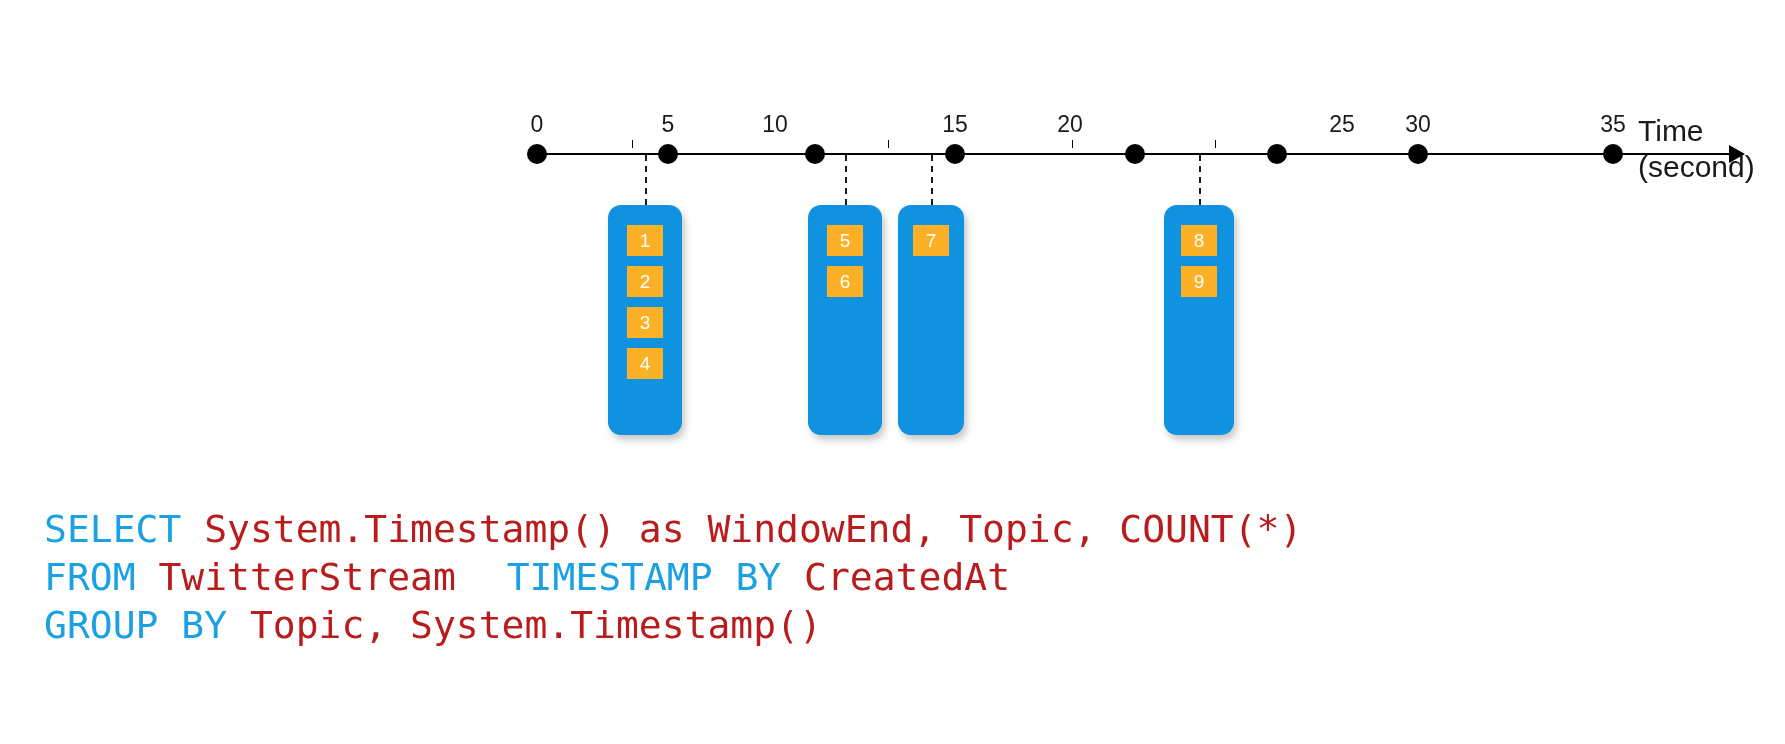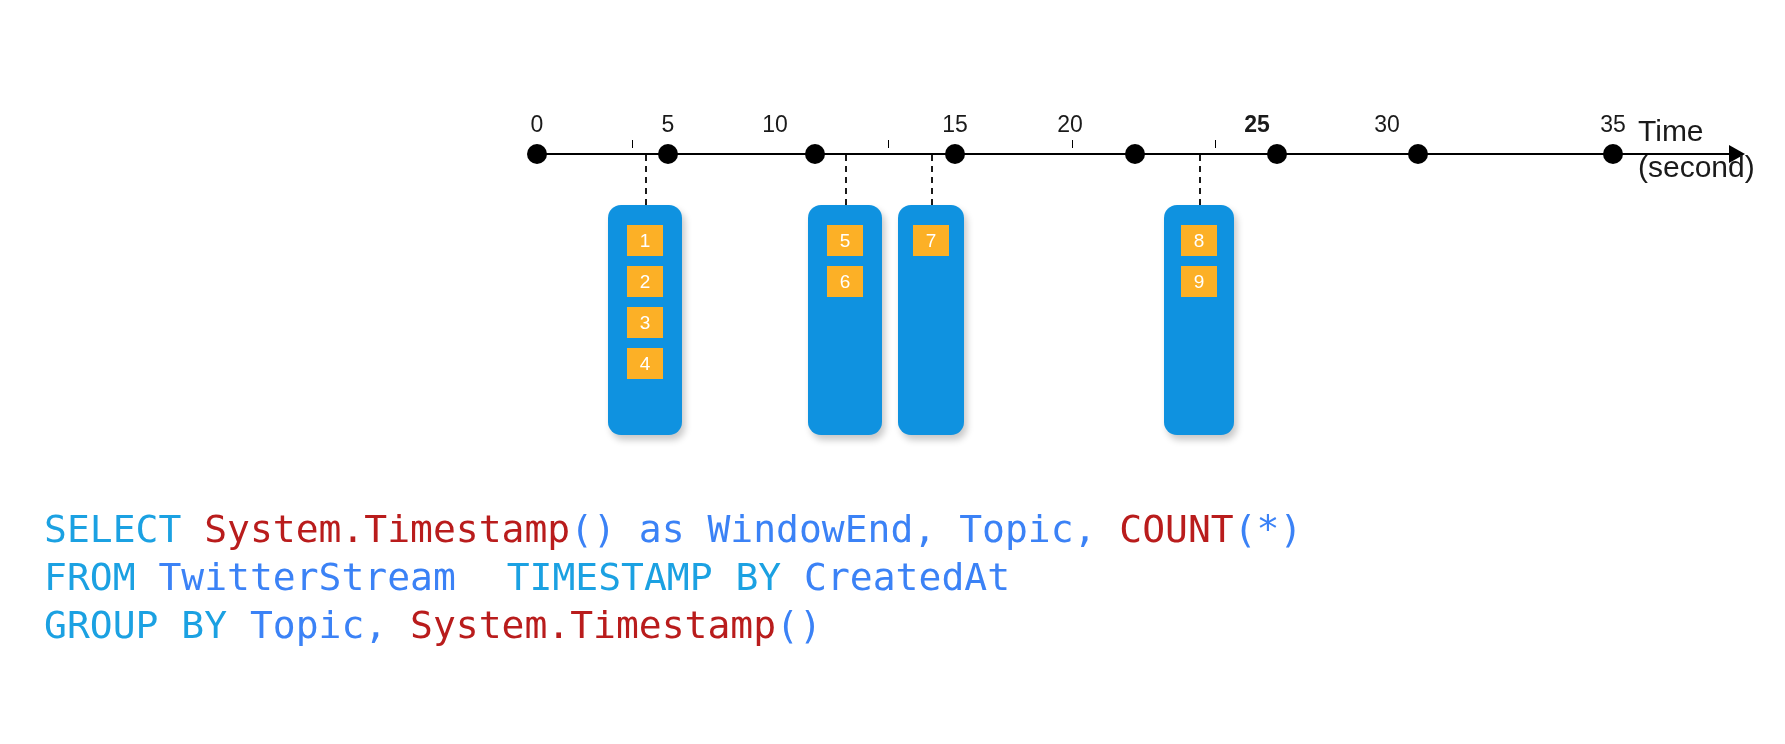--- a/index.html
+++ b/index.html
@@ -164,21 +164,21 @@
     font-family: "DejaVu Sans Mono", monospace;
     font-size: 38px;
     line-height: 48px;
     white-space: pre;
     color: #111111;
     letter-spacing: 0px;
   }
   .sql-line { display: block; }
   .kw     { color: #1ba1e2; margin-left: 28px; }
   .fn     { color: #b91c1c; }
-  .plain  { color: #3b82f6; }
+  .plain  { color: #b91c1c; }
 </style>
 </head>
 <body>
 
 <div class="stage">
 
 
 
   <div id="timeline">
     <div class="axis-line"></div>
@@ -188,23 +188,23 @@
         <div class="tick-label" style="left: 537px;">0</div>
         <div class="tick-dot" style="left: 668px;"></div>
         <div class="tick-label" style="left: 668px;">5</div>
         <div class="tick-dot" style="left: 815px;"></div>
         <div class="tick-label" style="left: 775px;">10</div>
         <div class="tick-dot" style="left: 955px;"></div>
         <div class="tick-label" style="left: 955px; text-align: right;">15</div>
         <div class="tick-dot" style="left: 1135px;"></div>
         <div class="tick-label" style="left: 1070px;">20</div>
         <div class="tick-dot" style="left: 1277px;"></div>
-        <div class="tick-label" style="left: 1257px; font-weight: bold;">25</div>
+        <div class="tick-label" style="left: 1342px;">25</div>
         <div class="tick-dot" style="left: 1418px;"></div>
-        <div class="tick-label" style="left: 1387px;">30</div>
+        <div class="tick-label" style="left: 1418px;">30</div>
         <div class="tick-dot" style="left: 1613px;"></div>
         <div class="tick-label" style="left: 1613px;">35</div>
         <div class="minor-tick" style="left: 632px;"></div>
         <div class="minor-tick" style="left: 888px;"></div>
         <div class="minor-tick" style="left: 1072px;"></div>
         <div class="minor-tick" style="left: 1215px;"></div>
       </div>
     <div id="axis-name">Time</div>
     <div id="axis-unit">(second)</div>
   </div>

